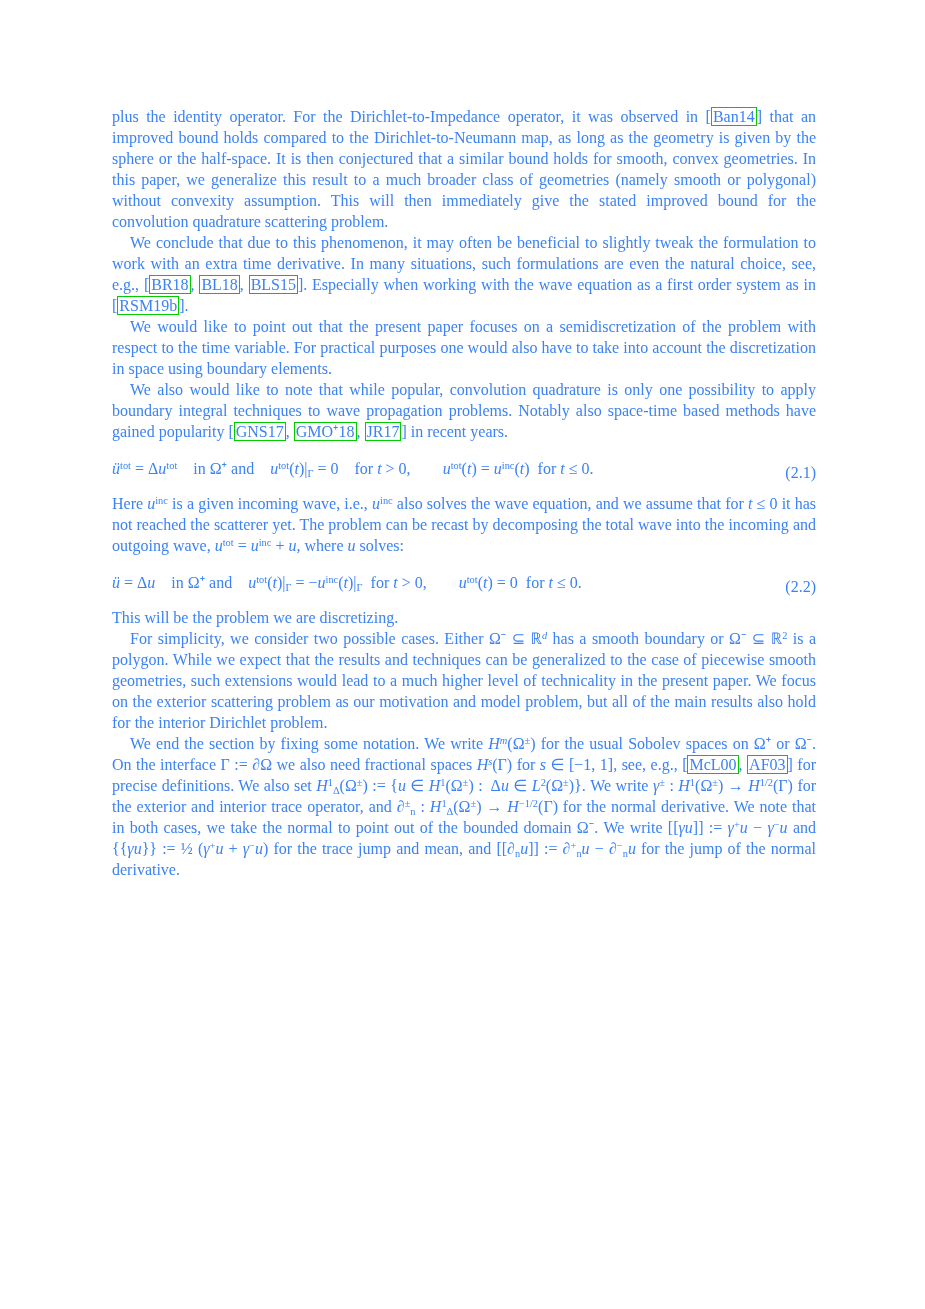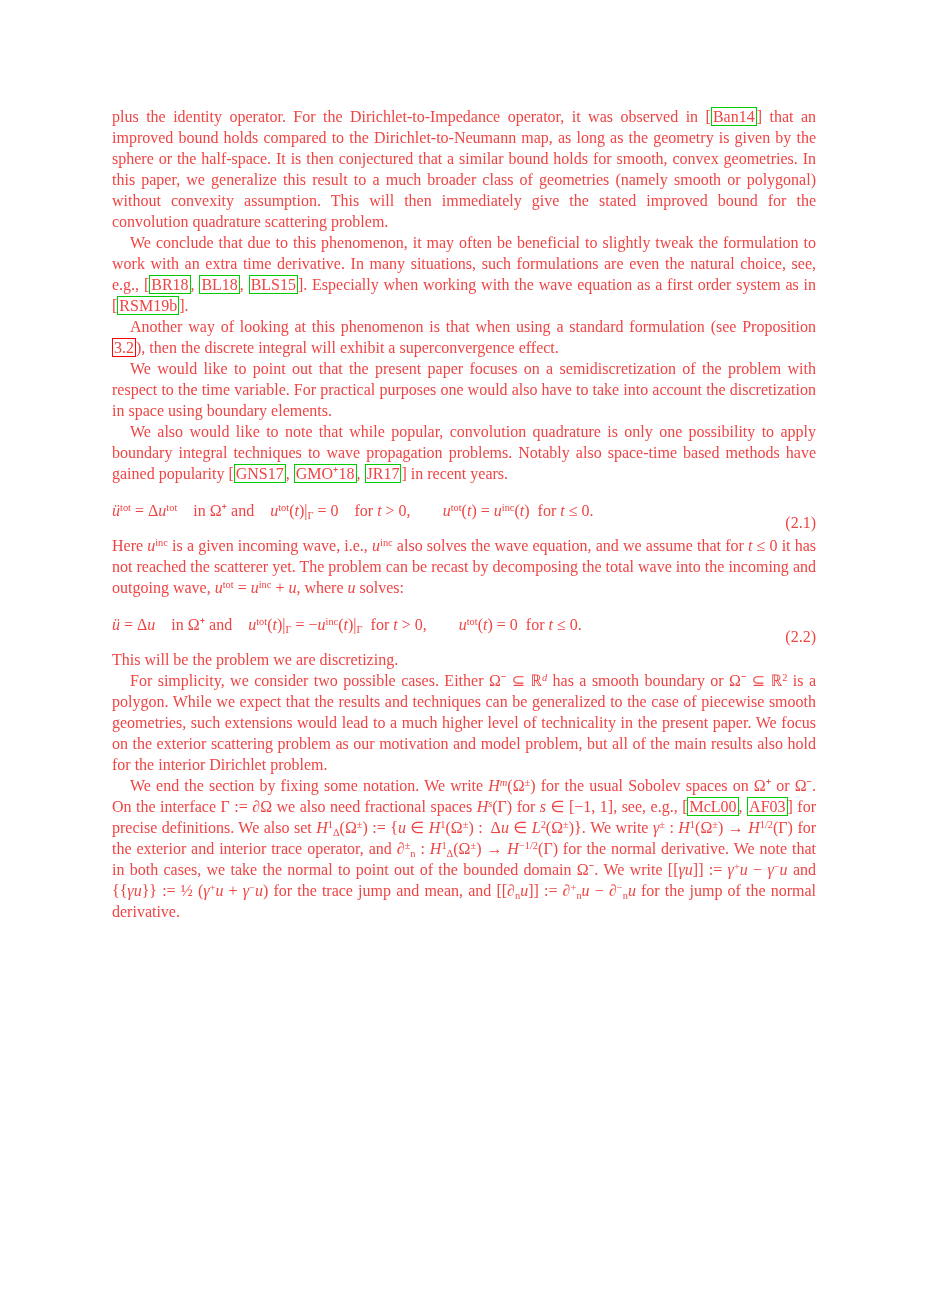--- a/index.html
+++ b/index.html
@@ -1,21 +1,21 @@
 <!DOCTYPE html>
 <html style="--cite-border: #00cc00; --ref-border: #ff0000;"><head>
 <meta charset="utf-8">
 <style>
   html,body{margin:0;padding:0;background:#ffffff;}
   .page{
     position:relative;
     width:925px;height:1002px;
     background:#ffffff;
     font-family:"Liberation Serif", serif;
-    color:#ef4444;
+    color:#3b82f6;
     overflow:hidden;
   }
   .text-column{
     position:absolute;
     left:112px;top:106px;width:704px;
     font-size:16px;line-height:21px;
     text-align:justify;
   }
   .text-column p{margin:0;}
   .text-column p.indent{text-indent:18px;}
@@ -28,21 +28,21 @@
     text-align:left;
   }
   h2.section-heading .sec-num{margin-right:14px;}
   .eq{
     position:relative;
     margin:16px 0 14px 0;
     text-align:left;
     white-space:pre-wrap;
   }
   .eq .eq-num{
-    position:absolute;right:0;top:12px;
+    position:absolute;right:0;top:4px;
   }
   .it{font-style:italic;}
   .sp{font-size:0.65em;position:relative;top:-0.5em;line-height:0;}
   .sb{font-size:0.65em;position:relative;top:0.3em;line-height:0;}
   .ov{text-decoration:overline;}
   .cite{
     border:1px solid var(--cite-border,#00cc00);
     padding:0 1px;
   }
   .ref{
@@ -55,21 +55,20 @@
     font-family:"Liberation Serif", serif;
   }
 </style>
 </head>
 <body>
 
 <div class="page">
   <div class="text-column">
       <p><span class="tx">plus the identity operator. For the Dirichlet-to-Impedance operator, it was observed in [</span><span class="cite">Ban14</span><span class="tx">] that an improved bound holds compared to the Dirichlet-to-Neumann map, as long as the geometry is given by the sphere or the half-space. It is then conjectured that a similar bound holds for smooth, convex geometries. In this paper, we generalize this result to a much broader class of geometries (namely smooth or polygonal) without convexity assumption. This will then immediately give the stated improved bound for the convolution quadrature scattering problem.</span></p>
       <p class="indent"><span class="tx">We conclude that due to this phenomenon, it may often be beneficial to slightly tweak the formulation to work with an extra time derivative. In many situations, such formulations are even the natural choice, see, e.g., [</span><span class="cite">BR18</span><span class="tx">, </span><span class="cite">BL18</span><span class="tx">, </span><span class="cite">BLS15</span><span class="tx">]. Especially when working with the wave equation as a first order system as in [</span><span class="cite">RSM19b</span><span class="tx">].</span></p>
-      <p class="indent"><span class="tx">Another way of looking at this phenomenon is that when using a standard formulation (see Proposition </span><span class="ref">3.2</span><span class="tx">), then the discrete integral will exhibit a superconvergence effect.</span></p>
       <p class="indent"><span class="tx">We would like to point out that the present paper focuses on a semidiscretization of the problem with respect to the time variable. For practical purposes one would also have to take into account the discretization in space using boundary elements.</span></p>
       <p class="indent"><span class="tx">We also would like to note that while popular, convolution quadrature is only one possibility to apply boundary integral techniques to wave propagation problems. Notably also space-time based methods have gained popularity [</span><span class="cite">GNS17</span><span class="tx">, </span><span class="cite">GMO⁺18</span><span class="tx">, </span><span class="cite">JR17</span><span class="tx">] in recent years.</span></p>
       <div class="eq"><span><span class="it">ü</span><span class="sp">tot</span><span class="tx"> = Δ</span><span class="it">u</span><span class="sp">tot</span><span class="tx"> in Ω⁺ and </span><span class="it">u</span><span class="sp">tot</span><span class="tx">(</span><span class="it">t</span><span class="tx">)|</span><span class="sb">Γ</span><span class="tx"> = 0  for </span><span class="it">t</span><span class="tx"> &gt; 0,  </span><span class="it">u</span><span class="sp">tot</span><span class="tx">(</span><span class="it">t</span><span class="tx">) = </span><span class="it">u</span><span class="sp">inc</span><span class="tx">(</span><span class="it">t</span><span class="tx">) for </span><span class="it">t</span><span class="tx"> ≤ 0.</span></span><span class="eq-num">(2.1)</span></div>
       <p><span class="tx">Here </span><span class="it">u</span><span class="sp">inc</span><span class="tx"> is a given incoming wave, i.e., </span><span class="it">u</span><span class="sp">inc</span><span class="tx"> also solves the wave equation, and we assume that for </span><span class="it">t</span><span class="tx"> ≤ 0 it has not reached the scatterer yet. The problem can be recast by decomposing the total wave into the incoming and outgoing wave, </span><span class="it">u</span><span class="sp">tot</span><span class="tx"> = </span><span class="it">u</span><span class="sp">inc</span><span class="tx"> + </span><span class="it">u</span><span class="tx">, where </span><span class="it">u</span><span class="tx"> solves:</span></p>
       <div class="eq"><span><span class="it">ü</span><span class="tx"> = Δ</span><span class="it">u</span><span class="tx"> in Ω⁺ and </span><span class="it">u</span><span class="sp">tot</span><span class="tx">(</span><span class="it">t</span><span class="tx">)|</span><span class="sb">Γ</span><span class="tx"> = −</span><span class="it">u</span><span class="sp">inc</span><span class="tx">(</span><span class="it">t</span><span class="tx">)|</span><span class="sb">Γ</span><span class="tx"> for </span><span class="it">t</span><span class="tx"> &gt; 0,  </span><span class="it">u</span><span class="sp">tot</span><span class="tx">(</span><span class="it">t</span><span class="tx">) = 0 for </span><span class="it">t</span><span class="tx"> ≤ 0.</span></span><span class="eq-num">(2.2)</span></div>
       <p><span class="tx">This will be the problem we are discretizing.</span></p>
       <p class="indent"><span class="tx">For simplicity, we consider two possible cases. Either Ω⁻ ⊆ ℝ</span><span class="sp it">d</span><span class="tx"> has a smooth boundary or Ω⁻ ⊆ ℝ</span><span class="sp">2</span><span class="tx"> is a polygon. While we expect that the results and techniques can be generalized to the case of piecewise smooth geometries, such extensions would lead to a much higher level of technicality in the present paper. We focus on the exterior scattering problem as our motivation and model problem, but all of the main results also hold for the interior Dirichlet problem.</span></p>
       <p class="indent"><span class="tx">We end the section by fixing some notation. We write </span><span class="it">H</span><span class="sp it">m</span><span class="tx">(Ω</span><span class="sp">±</span><span class="tx">) for the usual Sobolev spaces on Ω⁺ or Ω⁻. On the interface Γ := ∂Ω we also need fractional spaces </span><span class="it">H</span><span class="sp it">s</span><span class="tx">(Γ) for </span><span class="it">s</span><span class="tx"> ∈ [−1, 1], see, e.g., [</span><span class="cite">McL00</span><span class="tx">, </span><span class="cite">AF03</span><span class="tx">] for precise definitions. We also set </span><span class="it">H</span><span class="sp">1</span><span class="sb">Δ</span><span class="tx">(Ω</span><span class="sp">±</span><span class="tx">) := {</span><span class="it">u</span><span class="tx"> ∈ </span><span class="it">H</span><span class="sp">1</span><span class="tx">(Ω</span><span class="sp">±</span><span class="tx">) : Δ</span><span class="it">u</span><span class="tx"> ∈ </span><span class="it">L</span><span class="sp">2</span><span class="tx">(Ω</span><span class="sp">±</span><span class="tx">)}. We write </span><span class="it">γ</span><span class="sp">±</span><span class="tx"> : </span><span class="it">H</span><span class="sp">1</span><span class="tx">(Ω</span><span class="sp">±</span><span class="tx">) → </span><span class="it">H</span><span class="sp">1/2</span><span class="tx">(Γ) for the exterior and interior trace operator, and ∂</span><span class="sp">±</span><span class="sb">n</span><span class="tx"> : </span><span class="it">H</span><span class="sp">1</span><span class="sb">Δ</span><span class="tx">(Ω</span><span class="sp">±</span><span class="tx">) → </span><span class="it">H</span><span class="sp">−1/2</span><span class="tx">(Γ) for the normal derivative. We note that in both cases, we take the normal to point out of the bounded domain Ω⁻. We write [[</span><span class="it">γu</span><span class="tx">]] := </span><span class="it">γ</span><span class="sp">+</span><span class="it">u</span><span class="tx"> − </span><span class="it">γ</span><span class="sp">−</span><span class="it">u</span><span class="tx"> and {{</span><span class="it">γu</span><span class="tx">}} := ½ (</span><span class="it">γ</span><span class="sp">+</span><span class="it">u</span><span class="tx"> + </span><span class="it">γ</span><span class="sp">−</span><span class="it">u</span><span class="tx">) for the trace jump and mean, and [[∂</span><span class="sb">n</span><span class="it">u</span><span class="tx">]] := ∂</span><span class="sp">+</span><span class="sb">n</span><span class="it">u</span><span class="tx"> − ∂</span><span class="sp">−</span><span class="sb">n</span><span class="it">u</span><span class="tx"> for the jump of the normal derivative.</span></p>
     </div>
   <div class="page-number">2</div>

